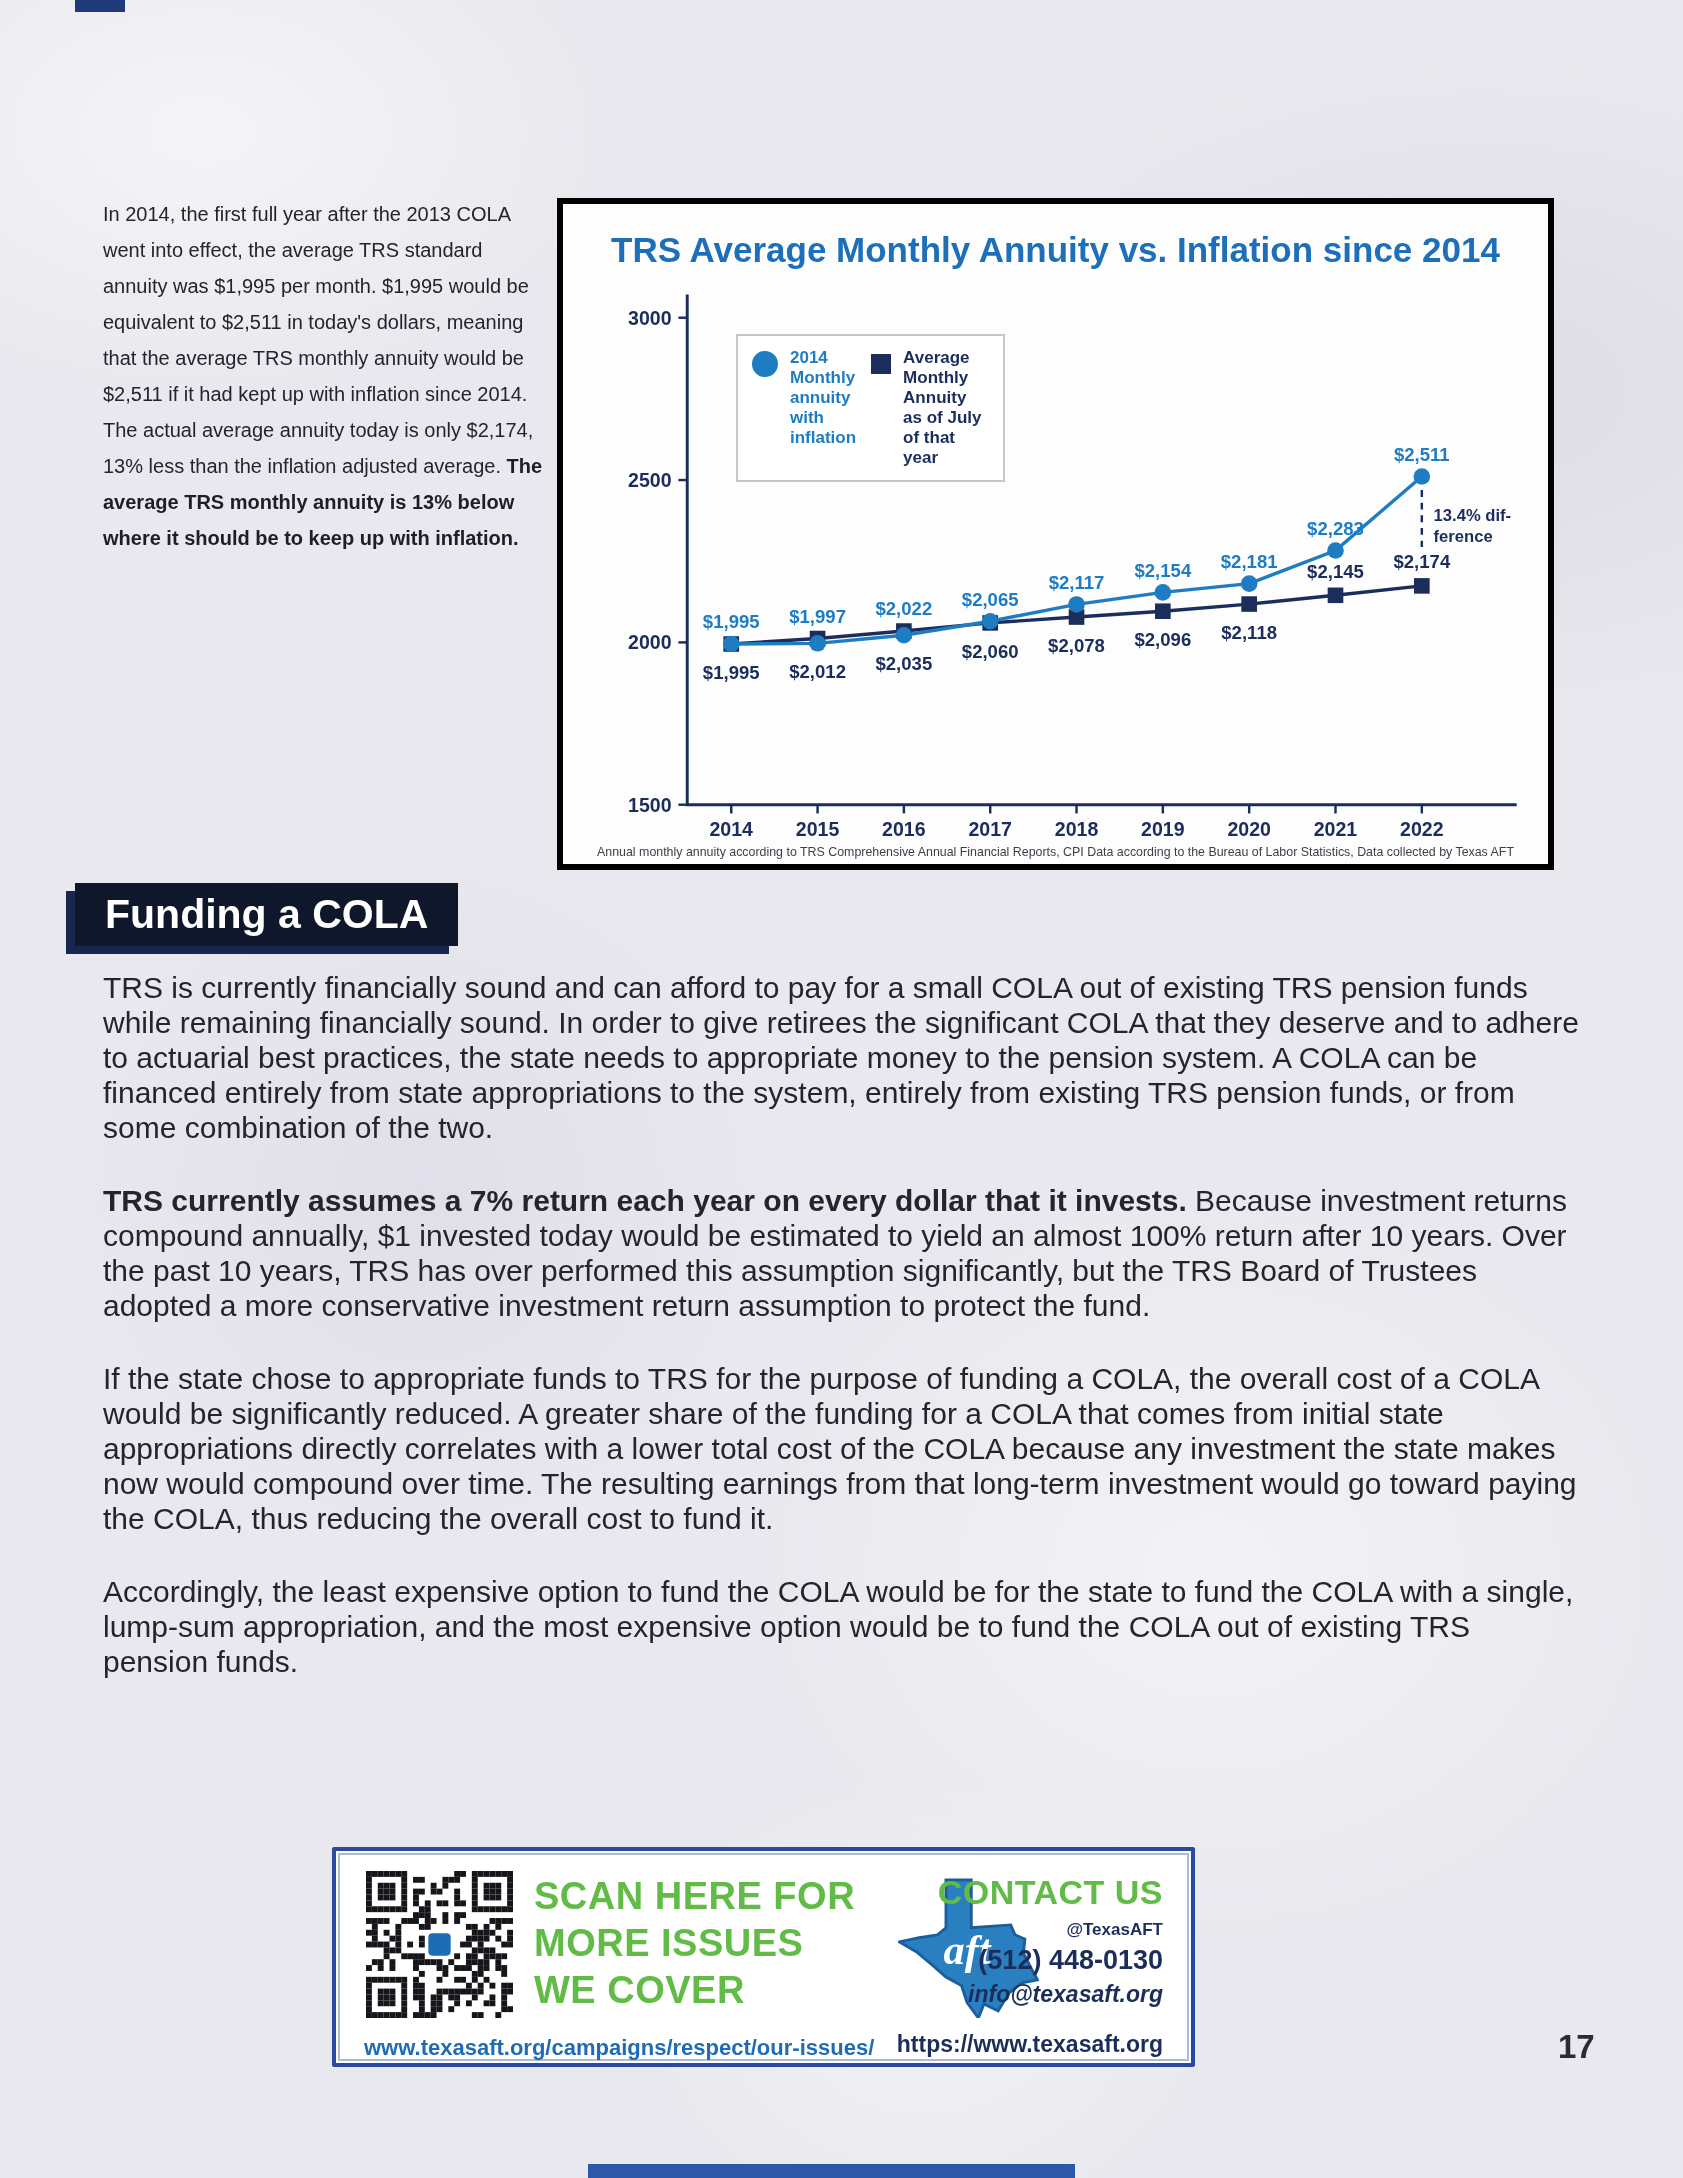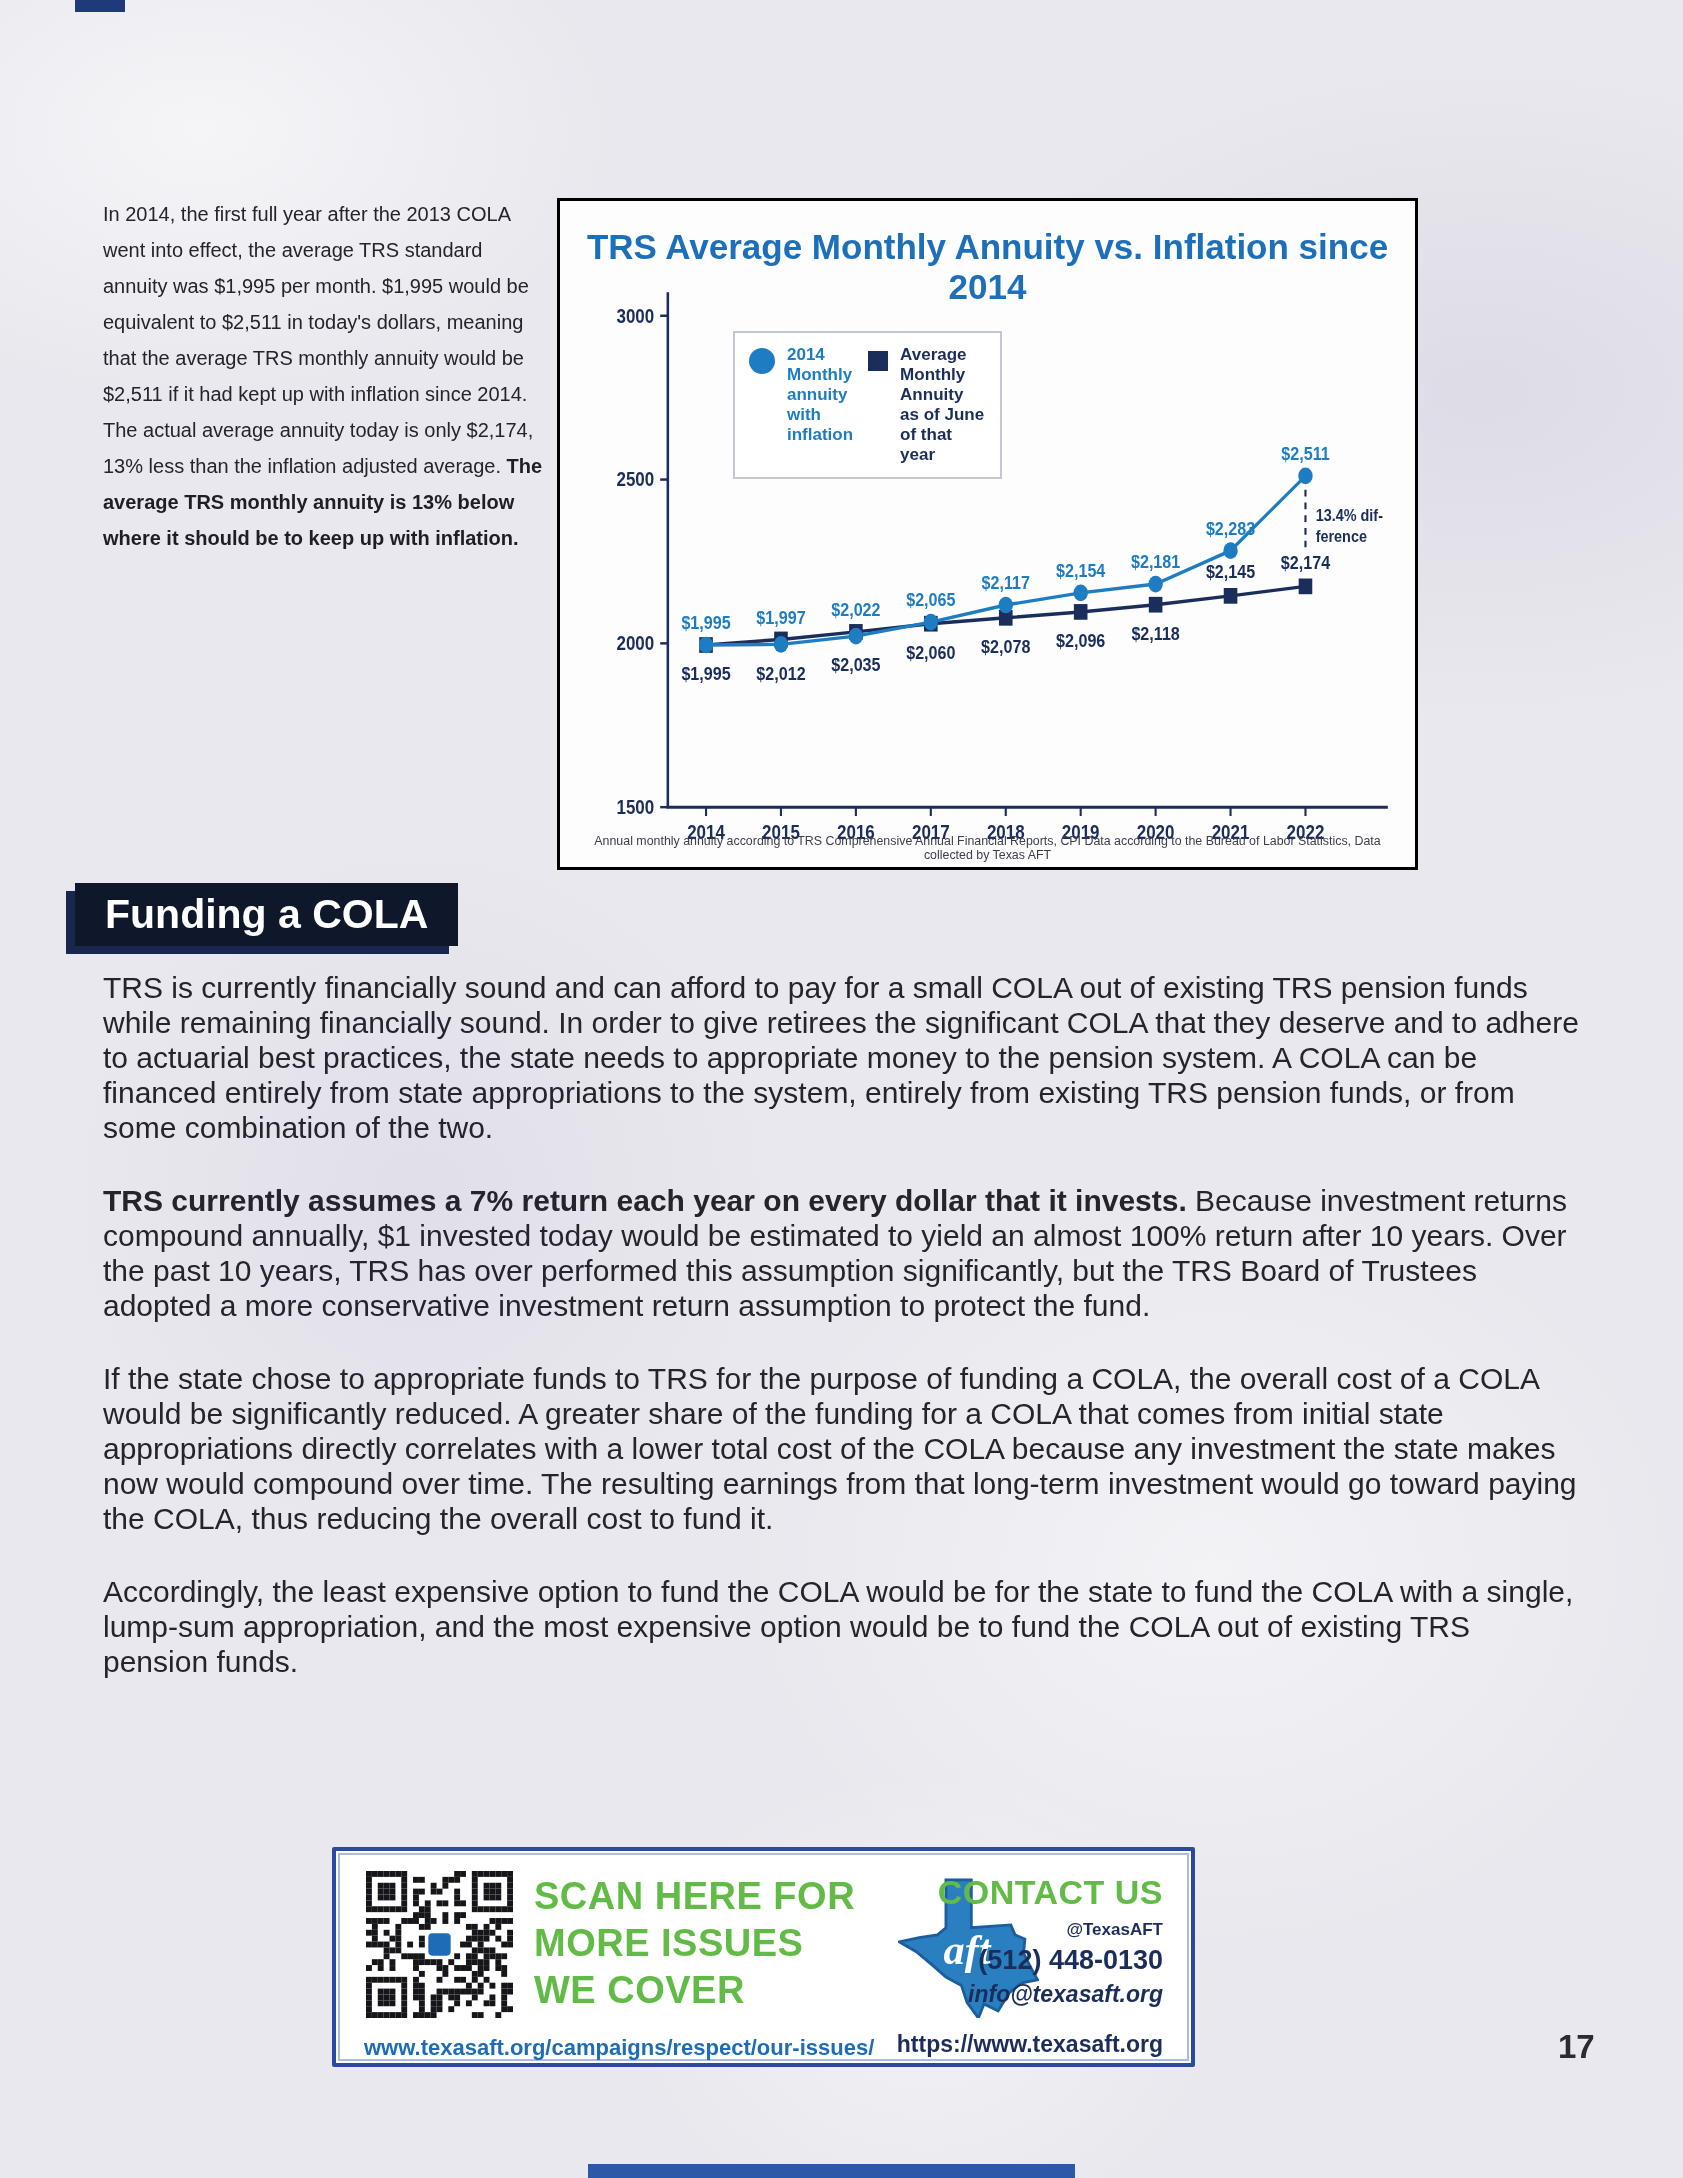--- a/index.html
+++ b/index.html
@@ -17,22 +17,22 @@
   }
   .deco-top    { position:absolute; left:75px;  top:0;      width:50px;  height:12px; background:#1f3a7a; }
   .deco-bottom { position:absolute; left:588px; top:2164px; width:487px; height:14px; background:#2d57a8; }
 
   
   .intro { position:absolute; left:103px; top:196px; width:446px;
            font-size:20px; line-height:36px; color:#23242c; }
   .intro strong { color:#1d1e26; }
 
   
-  .chart-panel { position:absolute; left:557px; top:198px; width:861px; height:672px;
-                 background:#fdfdfe; border:3px solid #000000; }
+  .chart-panel { position:absolute; left:557px; top:198px; width:997px; height:672px;
+                 background:#fdfdfe; border:6px solid #000000; }
   .chart-title { position:absolute; top:26px; left:0; right:0; text-align:center;
                  font-size:35px; font-weight:bold; color:#1c6fb8; }
   svg.chart    { position:absolute; inset:0; width:100%; height:100%; }
   .legend      { position:absolute; left:173px; top:130px; width:269px; background:#fff;
                  border:2px solid #c3c7d2; padding:12px 14px; display:flex; flex-direction:row; gap:12px; }
   .legend-item { display:flex; align-items:flex-start; gap:12px; }
   .lgd-circle  { width:26px; height:26px; border-radius:50%; background:#1e7dc2; flex:none; margin-top:3px; }
   .lgd-square  { width:20px; height:20px; background:#1b2d5b; flex:none; margin-top:6px; margin-left:3px; }
   .lgd-label   { font-size:17px; font-weight:bold; line-height:20px; }
   .lgd-label.blue { color:#1e7dc2; } .lgd-label.navy { color:#1b2d5b; }
@@ -151,21 +151,21 @@
         <circle cx="878" cy="280.32599999999996" r="8.5" fill="#1e7dc2"></circle>
         <text x="878" y="264.32599999999996" fill="#1e7dc2" font-size="19" text-anchor="middle" font-weight="bold" font-family="Liberation Sans, sans-serif">$2,511</text>
       </svg>
     <div class="legend">
       <div class="legend-item">
         <span class="lgd-circle"></span>
         <span class="lgd-label blue">2014 Monthly annuity with inflation</span>
       </div>
       <div class="legend-item">
         <span class="lgd-square"></span>
-        <span class="lgd-label navy">Average Monthly Annuity as of June of that year</span>
+        <span class="lgd-label navy">Average Monthly Annuity as of July of that year</span>
       </div>
     </div>
     <div class="chart-footnote">Annual monthly annuity according to TRS Comprehensive Annual Financial Reports, CPI Data according to the Bureau of Labor Statistics, Data collected by Texas AFT</div>
   </div>
 
   <div class="section-badge">Funding a COLA</div>
 
   <main class="copy">
     <p>TRS is currently financially sound and can afford to pay for a small COLA out of existing TRS pension funds while remaining financially sound. In order to give retirees the significant COLA that they deserve and to adhere to actuarial best practices, the state needs to appropriate money to the pension system. A COLA can be financed entirely from state appropriations to the system, entirely from existing TRS pension funds, or from some combination of the two.</p>
     <p><strong>TRS currently assumes a 7% return each year on every dollar that it invests.</strong><span> Because investment returns compound annually, $1 invested today would be estimated to yield an almost 100% return after 10 years. Over the past 10 years, TRS has over performed this assumption significantly, but the TRS Board of Trustees adopted a more conservative investment return assumption to protect the fund.</span></p>

